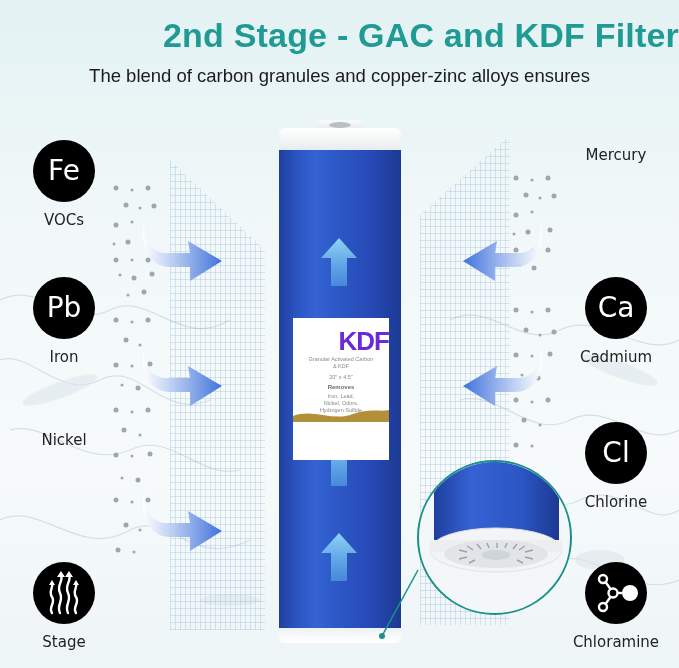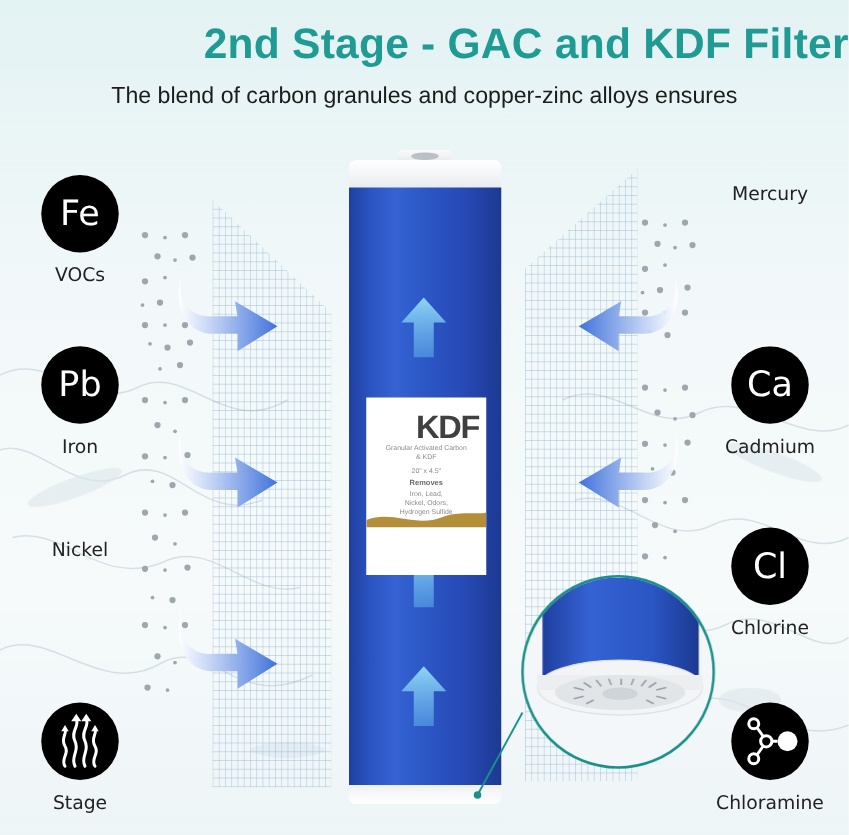--- a/index.html
+++ b/index.html
@@ -63,22 +63,22 @@
     background: #ffffff; overflow: hidden;
   }
   .label-gold {
     position: absolute; left: 0; bottom: 0; width: 96px; height: 46px;
     background: linear-gradient(180deg,#b48f3a,#9a7527);
   }
   .label-wave {
     position: absolute; left: 0; bottom: 38px; width: 96px; height: 16px;
   }
   .kdf-logo {
-    position: absolute; left: 0; top: 8px; width: 96px; text-align: center;
-    font-size: 26px; font-weight: bold; color: #404040; letter-spacing: -1px; padding-left: 34px;
+    position: absolute; left: 0; top: 8px; width: 96px; text-align: right;
+    font-size: 26px; font-weight: bold; color: #6d28d9; letter-spacing: -1px; padding-left: 34px;
   }
   .lbl-text { position: absolute; left: 0; width: 96px; text-align: center; font-size: 5.5px; color: #8a8a8a; line-height: 7px; }
   .lbl-removes { font-weight: bold; color: #6a6a6a; font-size: 6px; }
   .brand { position:absolute; left:0; bottom: 16px; width:96px; text-align:center; font-family:"DejaVu Serif",serif; font-style:italic; color:#fff; font-size:9px; }
   .model { position:absolute; left:0; bottom: 5px; width:96px; text-align:center; color:#fff; font-size:5px; font-weight:bold; }
 
   
   .inset {
     position: absolute; left: 417px; top: 460px; width: 155px; height: 155px;
     border-radius: 50%; border: 2px solid #1a9088; overflow: hidden;

